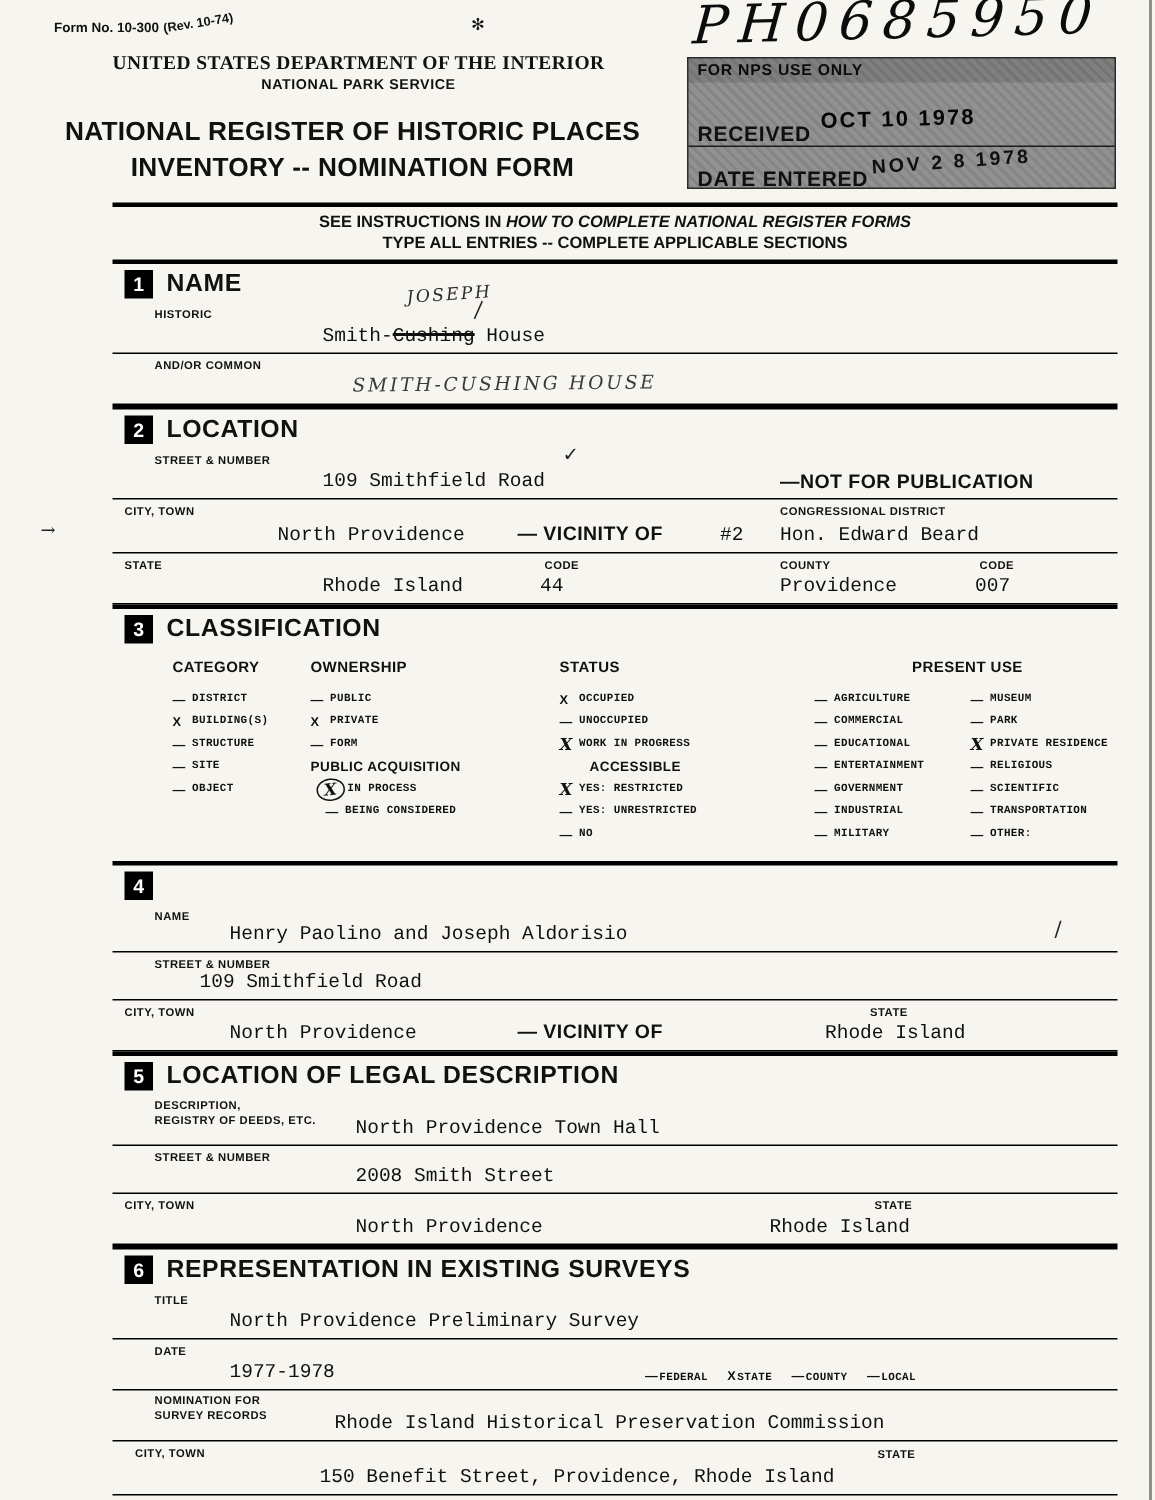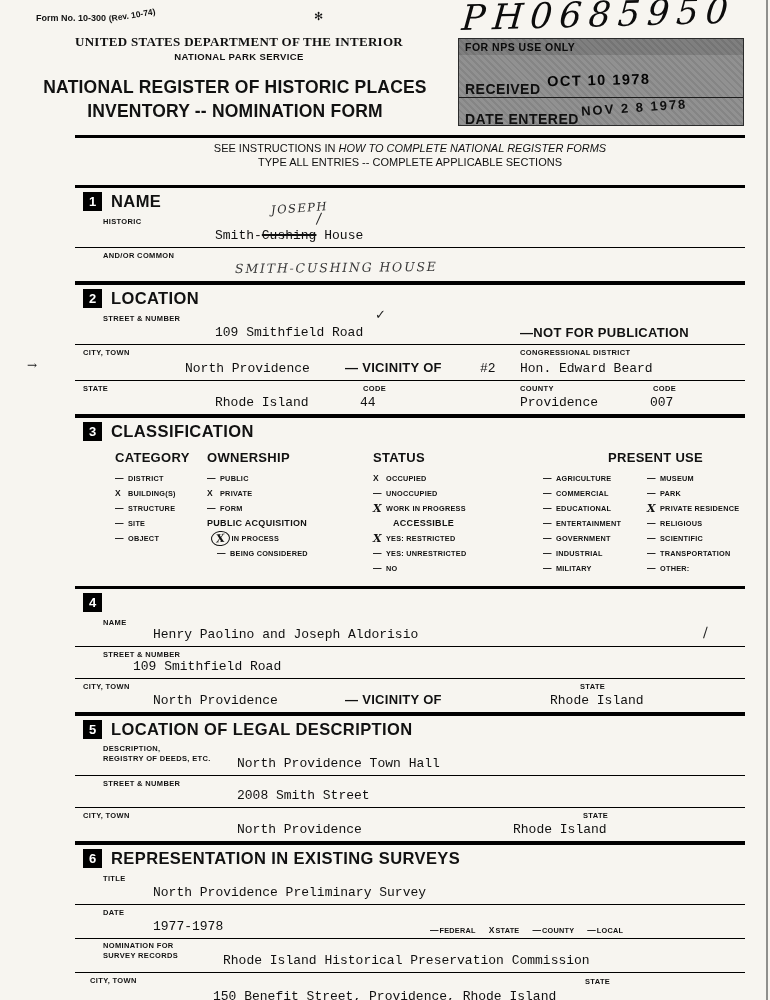--- a/index.html
+++ b/index.html
@@ -32,22 +32,22 @@
           font-size:10.5px; font-weight:bold; letter-spacing:.5px; color:#0b0b0b;
           background:rgba(0,0,0,.12); }
   .nps-line { position:absolute; left:0; right:0; border-top:1.5px solid #1c1c1c; }
   .nps-label { position:absolute; left:6px; font-size:14px; font-weight:bold; letter-spacing:.5px; color:#101010; }
   .stamp { position:absolute; font-weight:bold; color:#050505; white-space:nowrap; }
   .stamp-received { left:88px; top:33px; font-size:14.5px; letter-spacing:1.5px; transform:rotate(-1.5deg); }
   .stamp-entered { left:122px; top:61px; font-size:13px; letter-spacing:2px; transform:rotate(-4deg); opacity:.92; }
 
   
   .content { margin-left:75px; width:670px; }
-  .instructions { border-top:3px solid #000; text-align:center; padding:3px 0 15px;
-          font-weight:normal; font-size:11px; line-height:1.3; }
+  .instructions { border-top:3px solid #000; text-align:center; padding:3px 0 3px;
+          font-weight:bold; font-size:11px; line-height:1.3; }
   .instructions .emph { font-style:italic; }
 
   
   .section { border-top:3px solid #000; }
   .sec-head { display:flex; align-items:center; gap:9px; padding:4px 0 3px 8px; }
   .sec-num { display:inline-flex; width:19px; height:19px; background:#000; color:#fff;
           font-weight:bold; font-size:13px; align-items:center; justify-content:center; flex:none; }
   .sec-title { font-weight:bold; font-size:16.5px; letter-spacing:.4px; }
 
   .row { position:relative; border-bottom:1.2px solid #000; }
@@ -61,30 +61,30 @@
   .hand-insert { position:absolute; left:196px; top:-13px; font-size:11.5px; letter-spacing:1.5px; transform:rotate(-4deg); }
   .insert-stroke { position:absolute; left:243px; top:0; width:10px; height:13px;
           border-left:1.6px solid #222; transform:rotate(24deg); }
   .strike { text-decoration:line-through; text-decoration-thickness:2px; }
   .hand-common { position:absolute; left:160px; bottom:6px; font-size:12.5px; letter-spacing:1.8px; transform:rotate(-.6deg); color:#3a3a3a; }
   .annot { position:absolute; font-family:"DejaVu Serif", serif; color:#222; }
 
   
   .class-grid { position:relative; height:134px; margin:6px 0 2px; }
   .col { position:absolute; top:0; }
-  .col-head { height:15px; display:flex; align-items:center; font-size:13px; font-weight:bold;
+  .col-head { height:15px; display:flex; align-items:center; font-size:10px; font-weight:bold;
           letter-spacing:.3px; margin-bottom:6px; white-space:nowrap; }
   .present-head { position:absolute; left:533px; top:0; }
   .pad-top { padding-top:21px; }
   .cb { height:15px; display:flex; align-items:center; white-space:nowrap; }
   .cb .mark { width:13px; flex:none; font-size:8.5px; font-weight:bold; }
   .cb .mark.hx { font-family:"DejaVu Serif", serif; font-style:italic; font-size:11px; font-weight:bold; }
   .cb .mark.circle { width:auto; border:1.6px solid #111; border-radius:50%; padding:0 4px;
           margin-left:-6px; margin-right:2px; transform:rotate(-6deg); }
-  .cb-label { font-size:7.3px; font-weight:bold; letter-spacing:.25px; }
+  .cb-label { font-size:7.3px; font-weight:bold; letter-spacing:.25px;font-family:Liberation Mono, monospace; }
   .cb-subhead { height:15px; display:flex; align-items:center; font-size:9px; font-weight:bold; letter-spacing:.3px; white-space:nowrap; }
   .indent10 { padding-left:10px; }
   .indent20 { padding-left:20px; }
 
   .survey-level { position:absolute; left:355px; bottom:3px; display:flex; gap:13px; }
   .cb-inline { display:flex; align-items:baseline; }
   .cb-inline .mark { font-size:8.5px; font-weight:bold; margin-right:1px; }
 </style>
 </head>
 <body>

